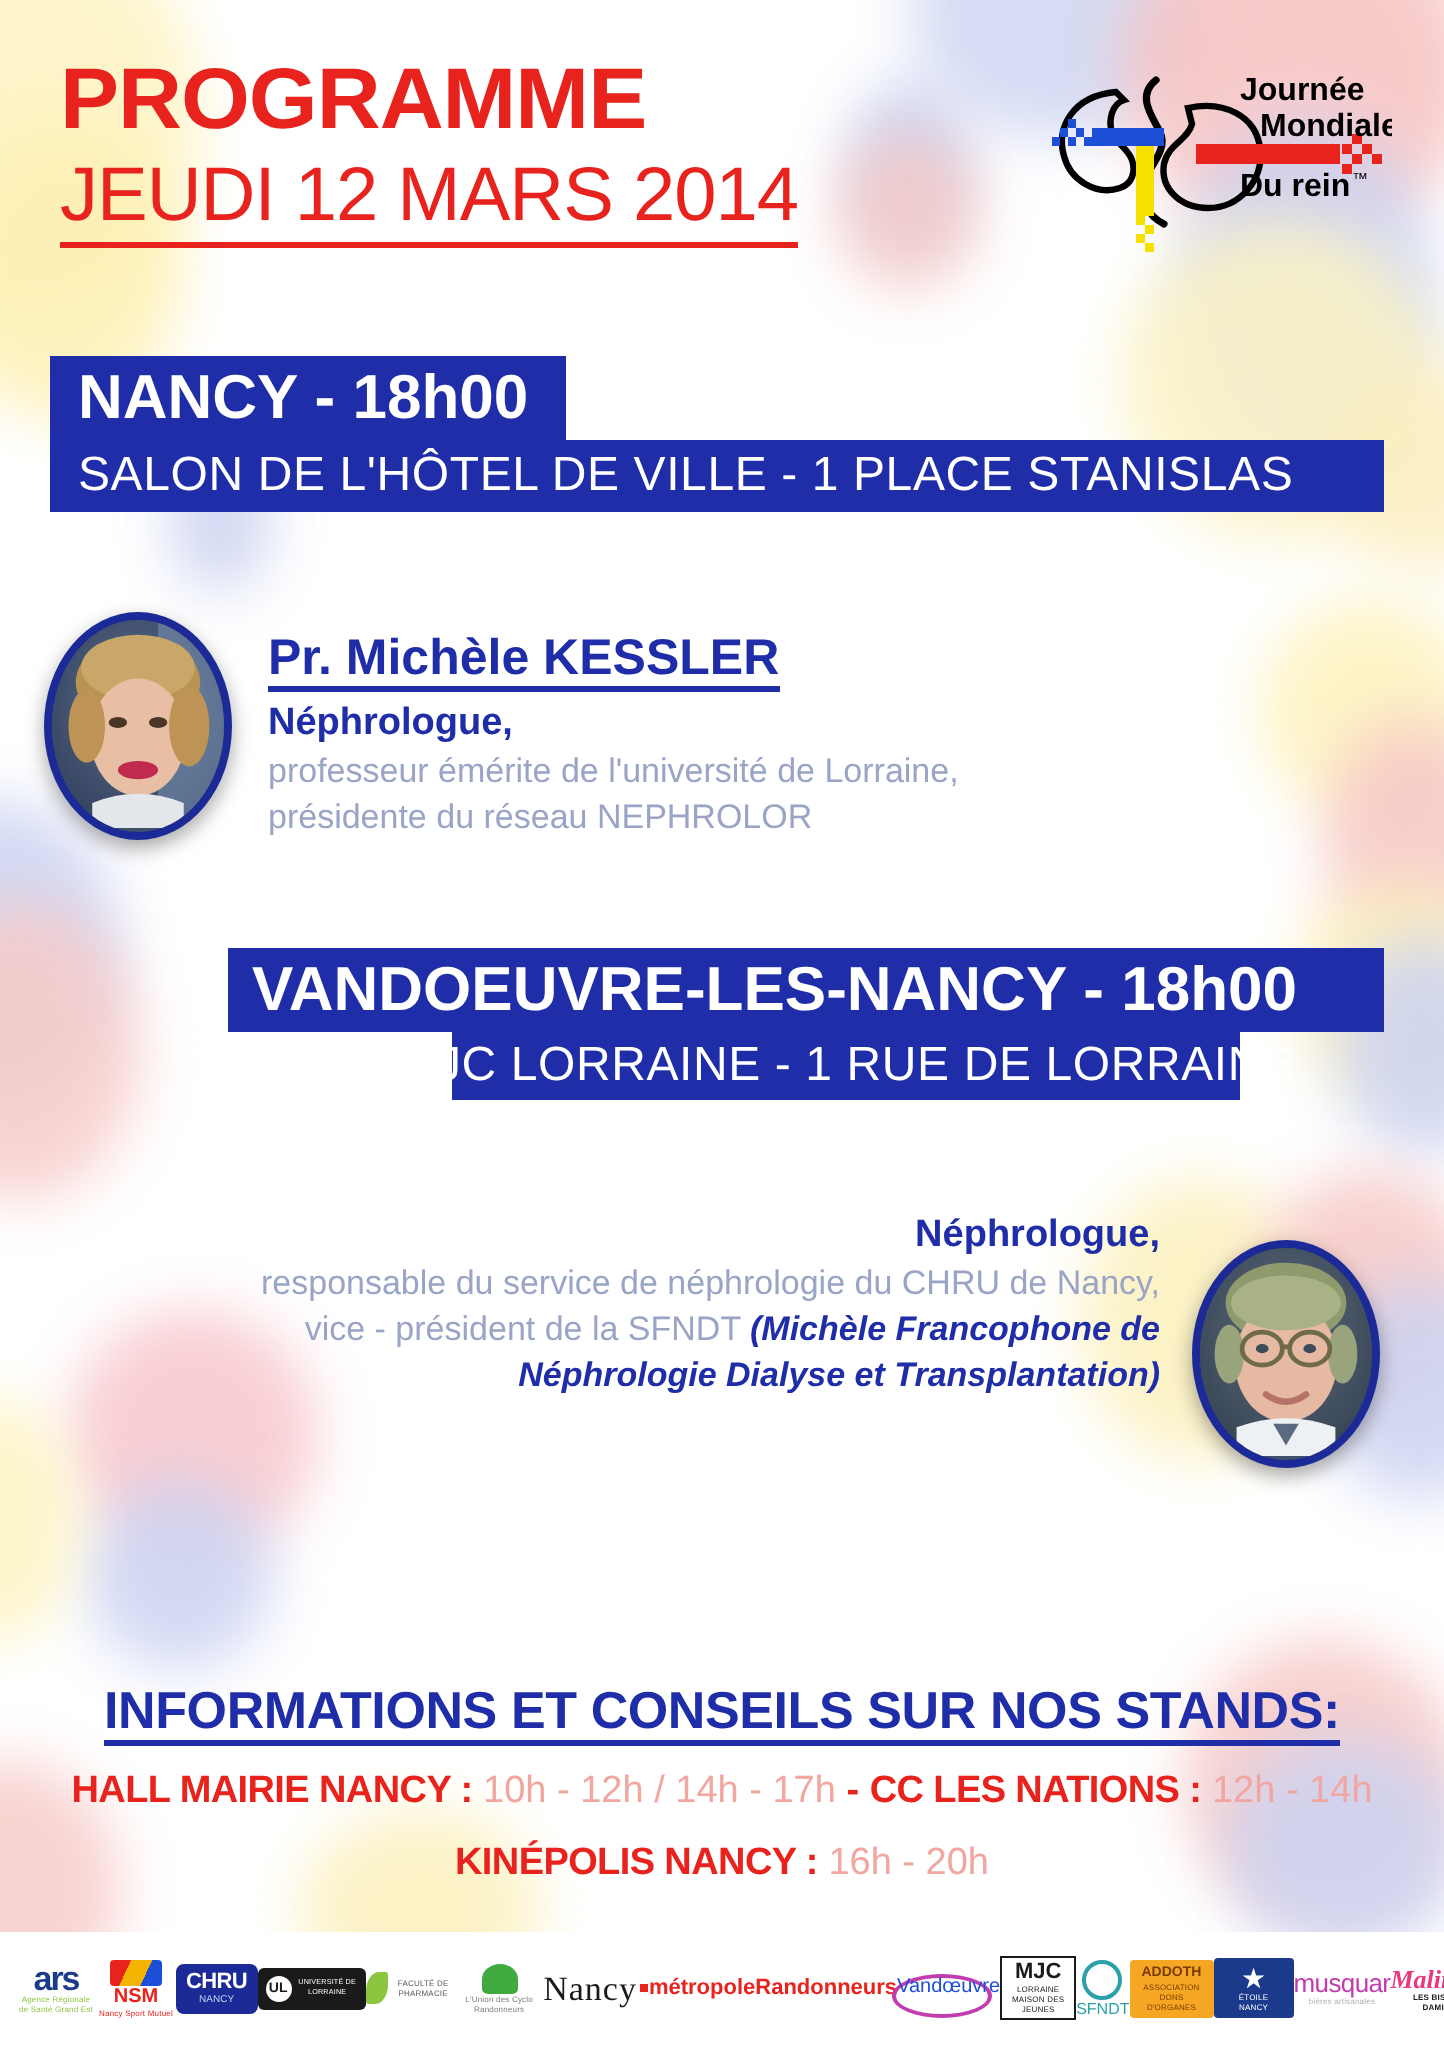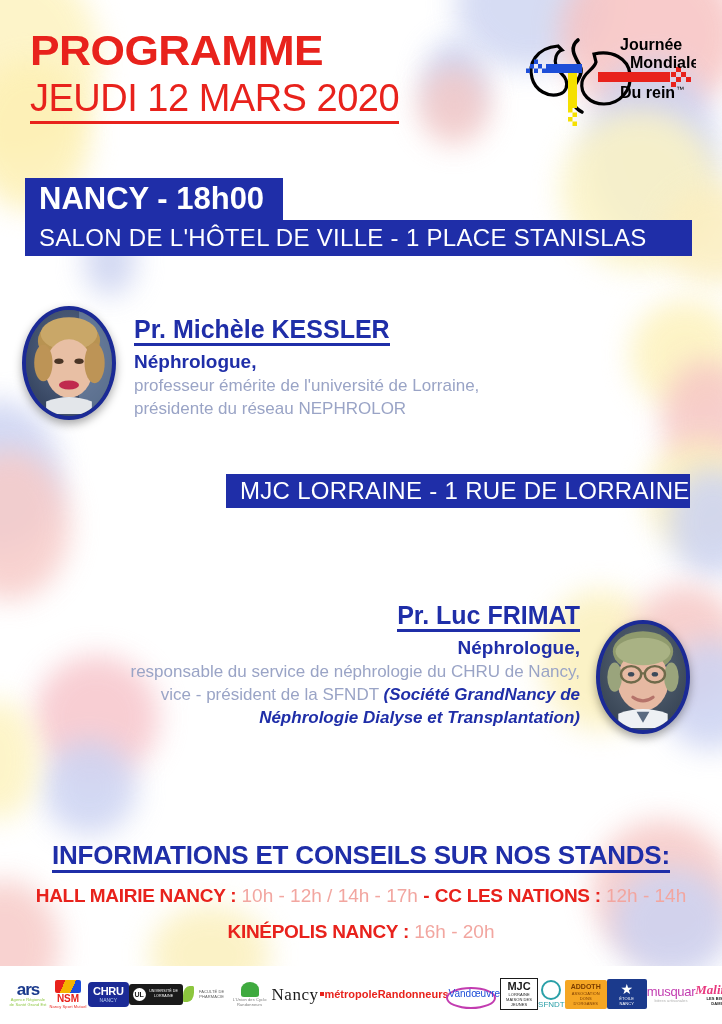--- a/index.html
+++ b/index.html
@@ -106,22 +106,23 @@
   #banner-nancy .row-bottom {
     width: 667px; height: 36px; padding: 0 14px;
   }
 
   
   #banner-vandoeuvre { left: 114px; top: 474px; }
   #banner-vandoeuvre .row-top {
     width: 578px; height: 42px; padding: 0 12px;
   }
   #banner-vandoeuvre .row-bottom {
-    width: 464px; height: 34px; padding: 0 14px;
+    width: 394px; height: 34px; padding: 0 14px;
     margin-left: 112px;
+    justify-content: center;
   }
 
   
   .speaker { position: absolute; z-index: 4; }
   .portrait {
     width: 94px; height: 114px;
     border-radius: 50%;
     border: 4px solid #1b2a96;
     box-sizing: border-box;
     overflow: hidden;
@@ -262,21 +263,21 @@
     <div class="blob soft" style="left:-42px;top:700px;width:80px;height:120px;background:#fdf3c0;"></div>
     <div class="blob soft" style="left:592px;top:820px;width:140px;height:140px;background:#f6c8c6;"></div>
     <div class="blob soft" style="left:612px;top:868px;width:120px;height:110px;background:#ccd3f2;"></div>
     <div class="blob soft" style="left:150px;top:905px;width:120px;height:100px;background:#fbf0bd;"></div>
     <div class="blob soft" style="left:-50px;top:880px;width:110px;height:130px;background:#f7cbc8;"></div>
     <div class="blob soft" style="left:84px;top:226px;width:52px;height:70px;background:#cbd2f0;"></div>
   </div>
 
   <div class="header">
     <div class="prog-title">PROGRAMME</div>
-    <div class="prog-date">JEUDI 12 MARS 2020</div>
+    <div class="prog-date">JEUDI 12 MARS 2014</div>
   </div>
 
   <div class="wkd-logo">
     <svg viewBox="0 0 180 104" width="180" height="104" xmlns="http://www.w3.org/2000/svg">
 
       <path d="M42 18 C20 20 12 36 16 50 C19 62 32 70 44 66 C50 64 52 58 50 52
                C48 46 42 44 40 38 C38 32 40 24 46 22 Z" fill="none" stroke="#000" stroke-width="3.2" stroke-linecap="round"></path>
 
       <path d="M78 26 C96 22 112 30 114 46 C116 62 104 76 88 76 C74 76 64 66 66 54
                C68 44 78 42 80 34 Z" fill="none" stroke="#000" stroke-width="3.2" stroke-linecap="round"></path>
@@ -352,32 +353,34 @@
     </div>
     <div class="text">
       <div class="sp-name">Pr. Michèle KESSLER</div>
       <div class="sp-role">Néphrologue,</div>
       <div class="sp-desc">professeur émérite de l'université de Lorraine,</div>
       <div class="sp-desc">présidente du réseau NEPHROLOR</div>
     </div>
   </div>
 
   <div class="banner" id="banner-vandoeuvre">
+    <div class="banner-bar row-top">
+      <span class="bar-city">VANDOEUVRE-LES-NANCY - 18h00</span>
+    </div>
     <div class="banner-bar row-bottom">
       <span class="bar-venue">MJC LORRAINE - 1 RUE DE LORRAINE</span>
     </div>
   </div>
 
   <div class="speaker" id="speaker-frimat">
     <div class="text">
-      <div class="sp-name">Pr. Luc FRIMAT</div>
       <div class="sp-role">Néphrologue,</div>
       <div class="sp-desc">responsable du service de néphrologie du CHRU de Nancy,</div>
       <div class="sp-desc">
-        <span>vice - président de la SFNDT </span><span class="em">(Société GrandNancy de</span>
+        <span>vice - président de la SFNDT </span><span class="em">(Michèle Francophone de</span>
       </div>
       <div class="sp-desc">
         <span class="em">Néphrologie Dialyse et Transplantation)</span>
       </div>
     </div>
     <div class="portrait">
       <svg class="face" viewBox="0 0 94 114" preserveAspectRatio="xMidYMid slice" xmlns="http://www.w3.org/2000/svg">
         <defs>
           <radialGradient id="fbg" cx="50%" cy="40%" r="75%">
             <stop offset="0%" stop-color="#5f6c7d"></stop>

